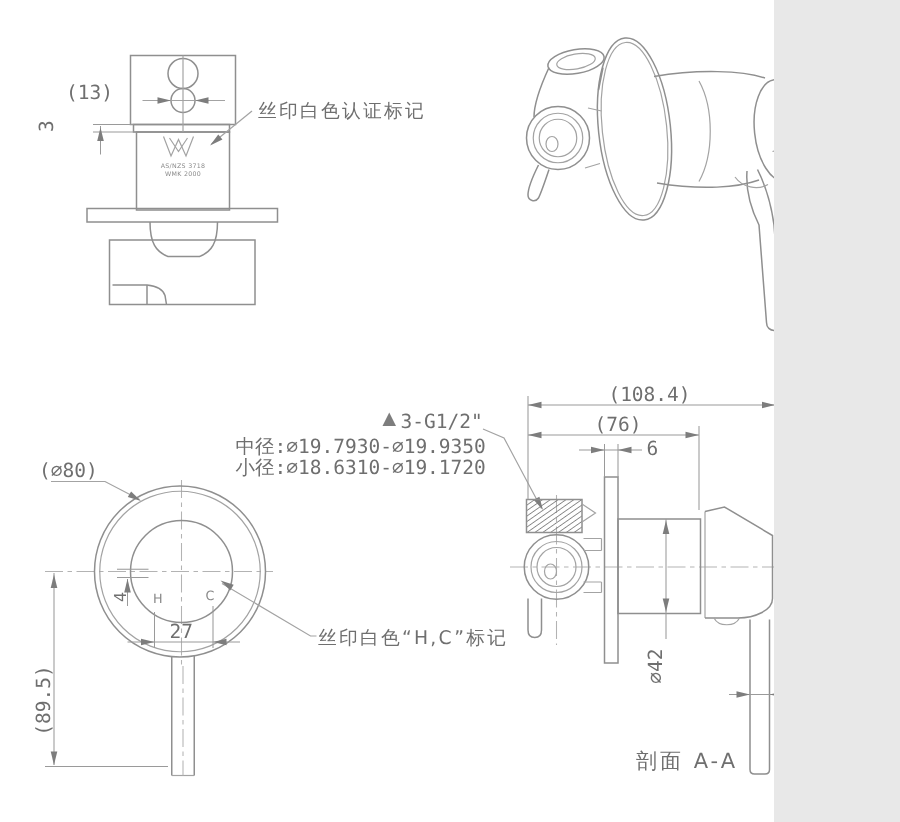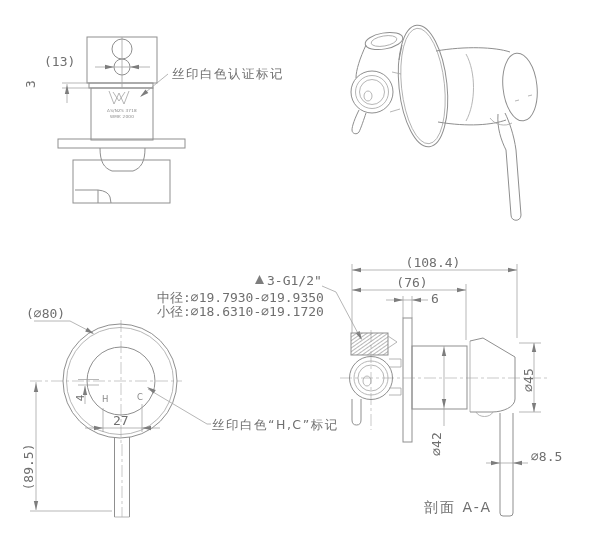--- a/index.html
+++ b/index.html
@@ -1,16 +1,16 @@
 <!DOCTYPE html>
 <html><head>
 <meta charset="utf-8">
 <style>
   html,body{margin:0;padding:0;background:#e8e8e8;}
-  .canvas{width:600px;height:548px;background:#ffffff;position:relative;overflow:hidden;
+  .canvas{width:516px;height:548px;background:#ffffff;position:relative;overflow:hidden;
           font-family:"DejaVu Sans", sans-serif;}
   svg{display:block;}
   .ln{stroke:#8f8f8f;stroke-width:1;fill:none;}
   .lnthin{stroke:#a3a3a3;stroke-width:.8;fill:none;}
   .cl{stroke:#b3b3b3;stroke-width:.7;fill:none;stroke-dasharray:12 3 3 3;}
   .ext{stroke:#9a9a9a;stroke-width:.7;fill:none;}
   .arw{fill:#7d7d7d;stroke:none;}
   .dim{font-family:"DejaVu Sans Mono", monospace;font-size:13px;fill:#6f6f6f;}
   .dimsm{font-family:"DejaVu Sans Mono", monospace;font-size:11px;fill:#6f6f6f;}
   .cjk{font-family:"DejaVu Sans", sans-serif;font-size:12.5px;fill:#6f6f6f;letter-spacing:1.5px;}

